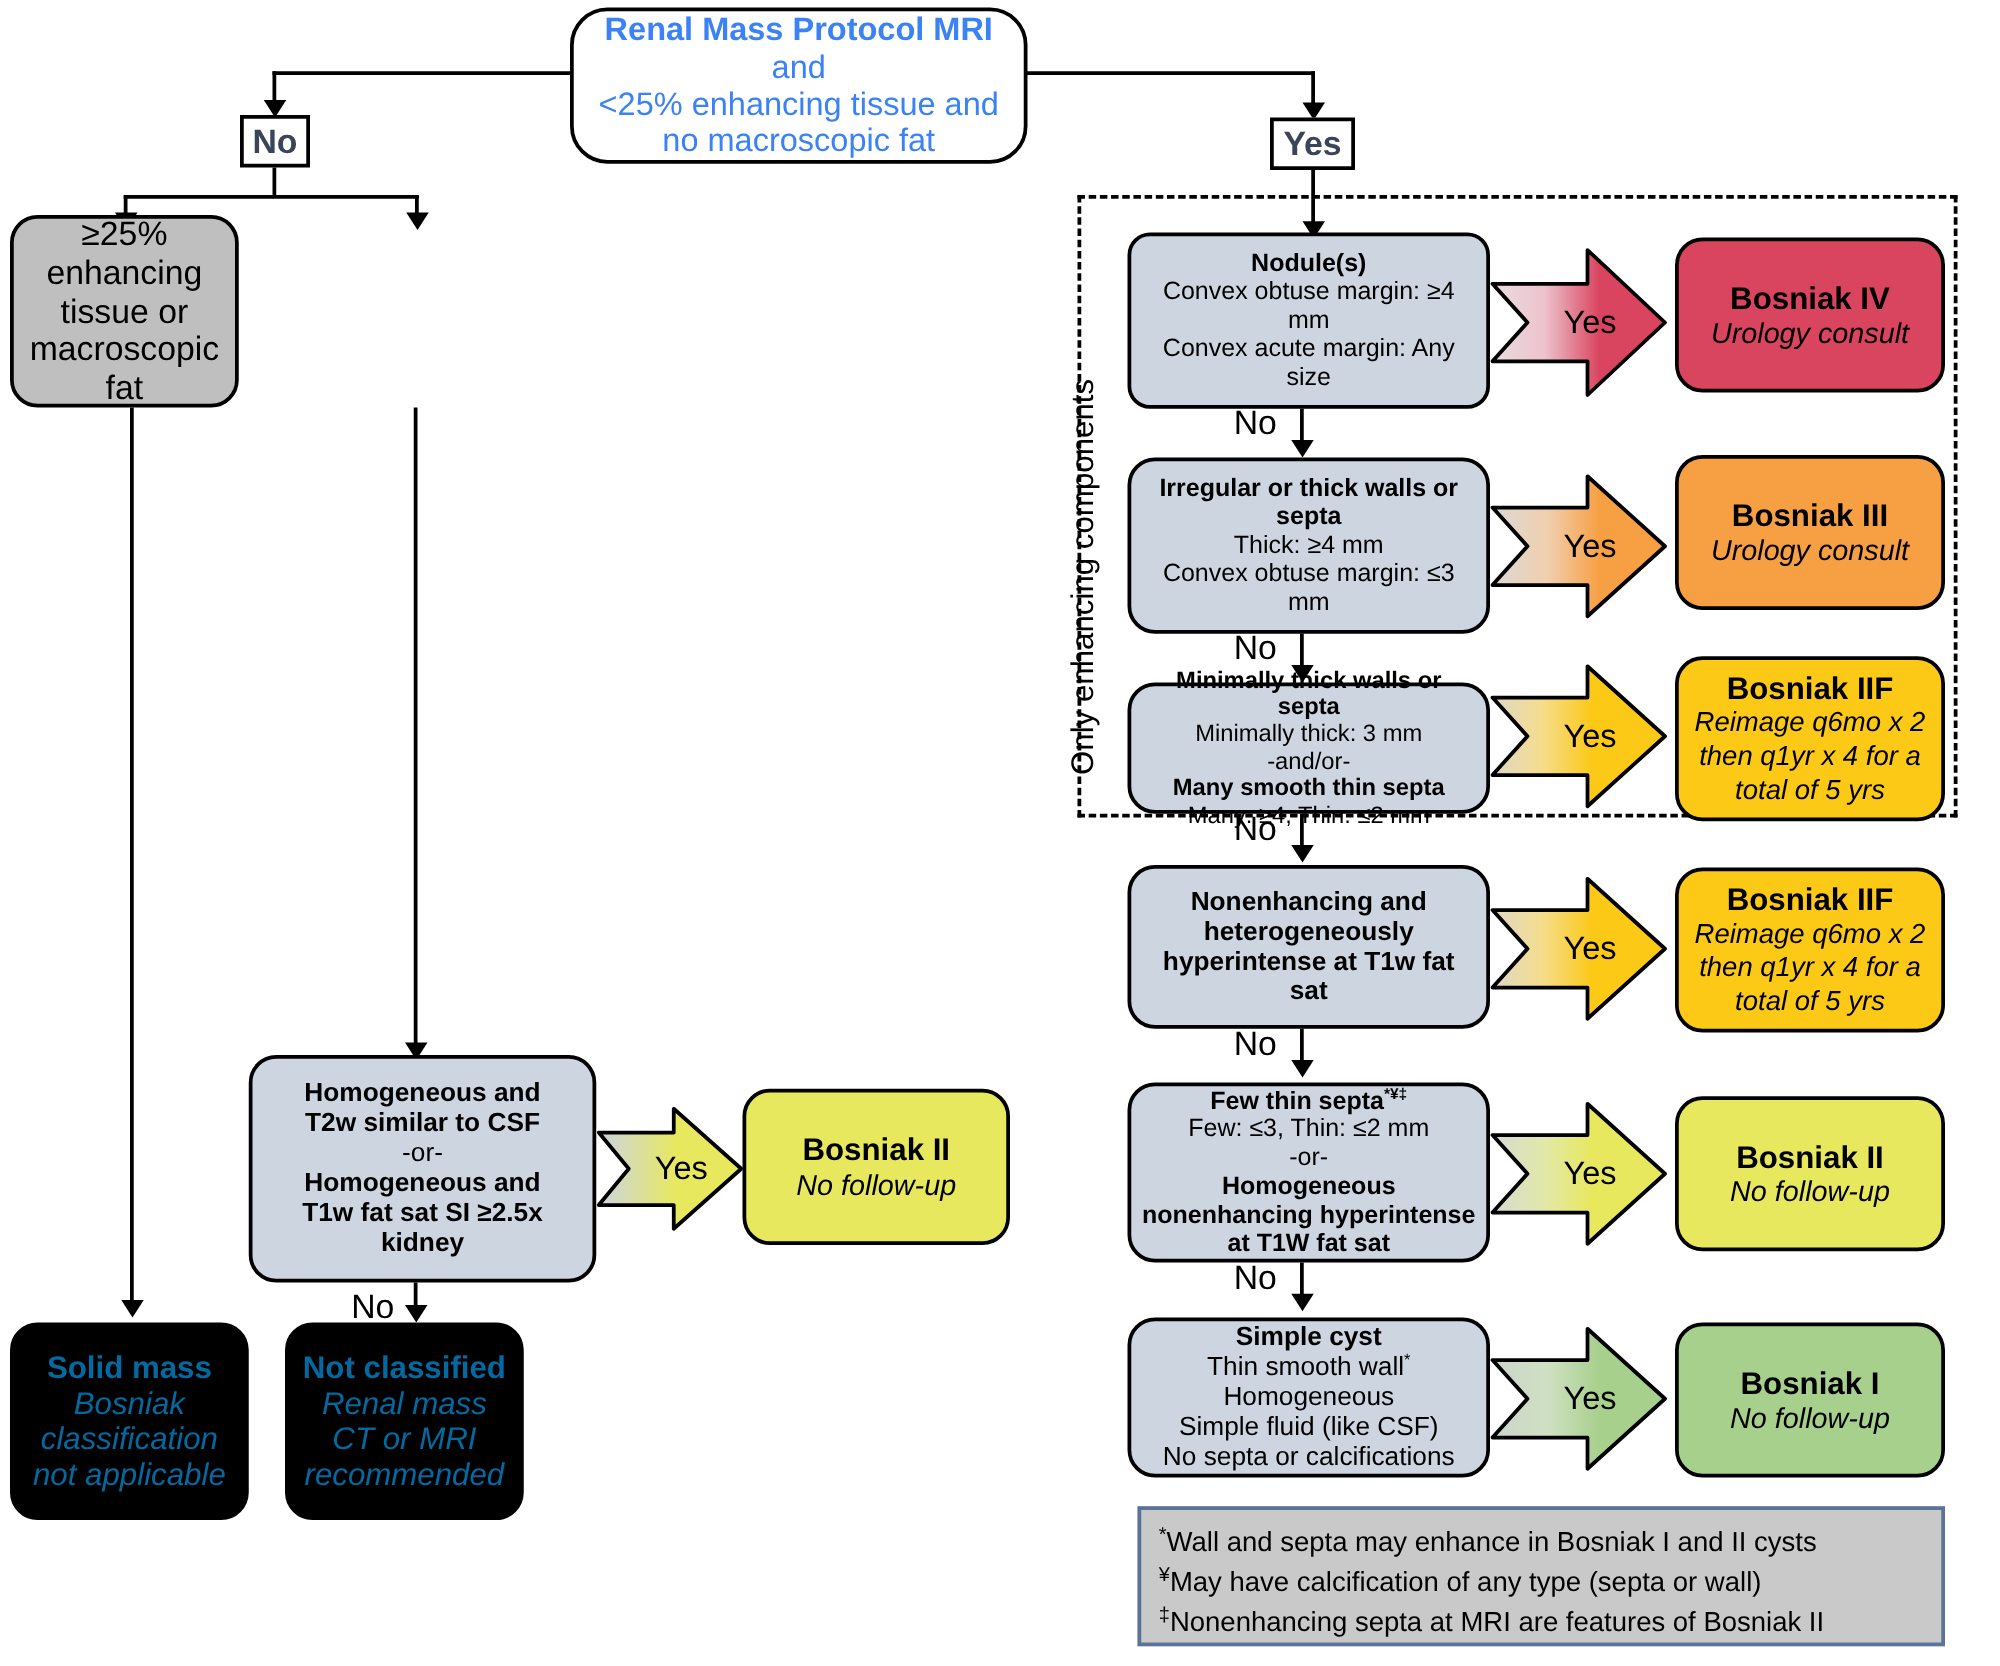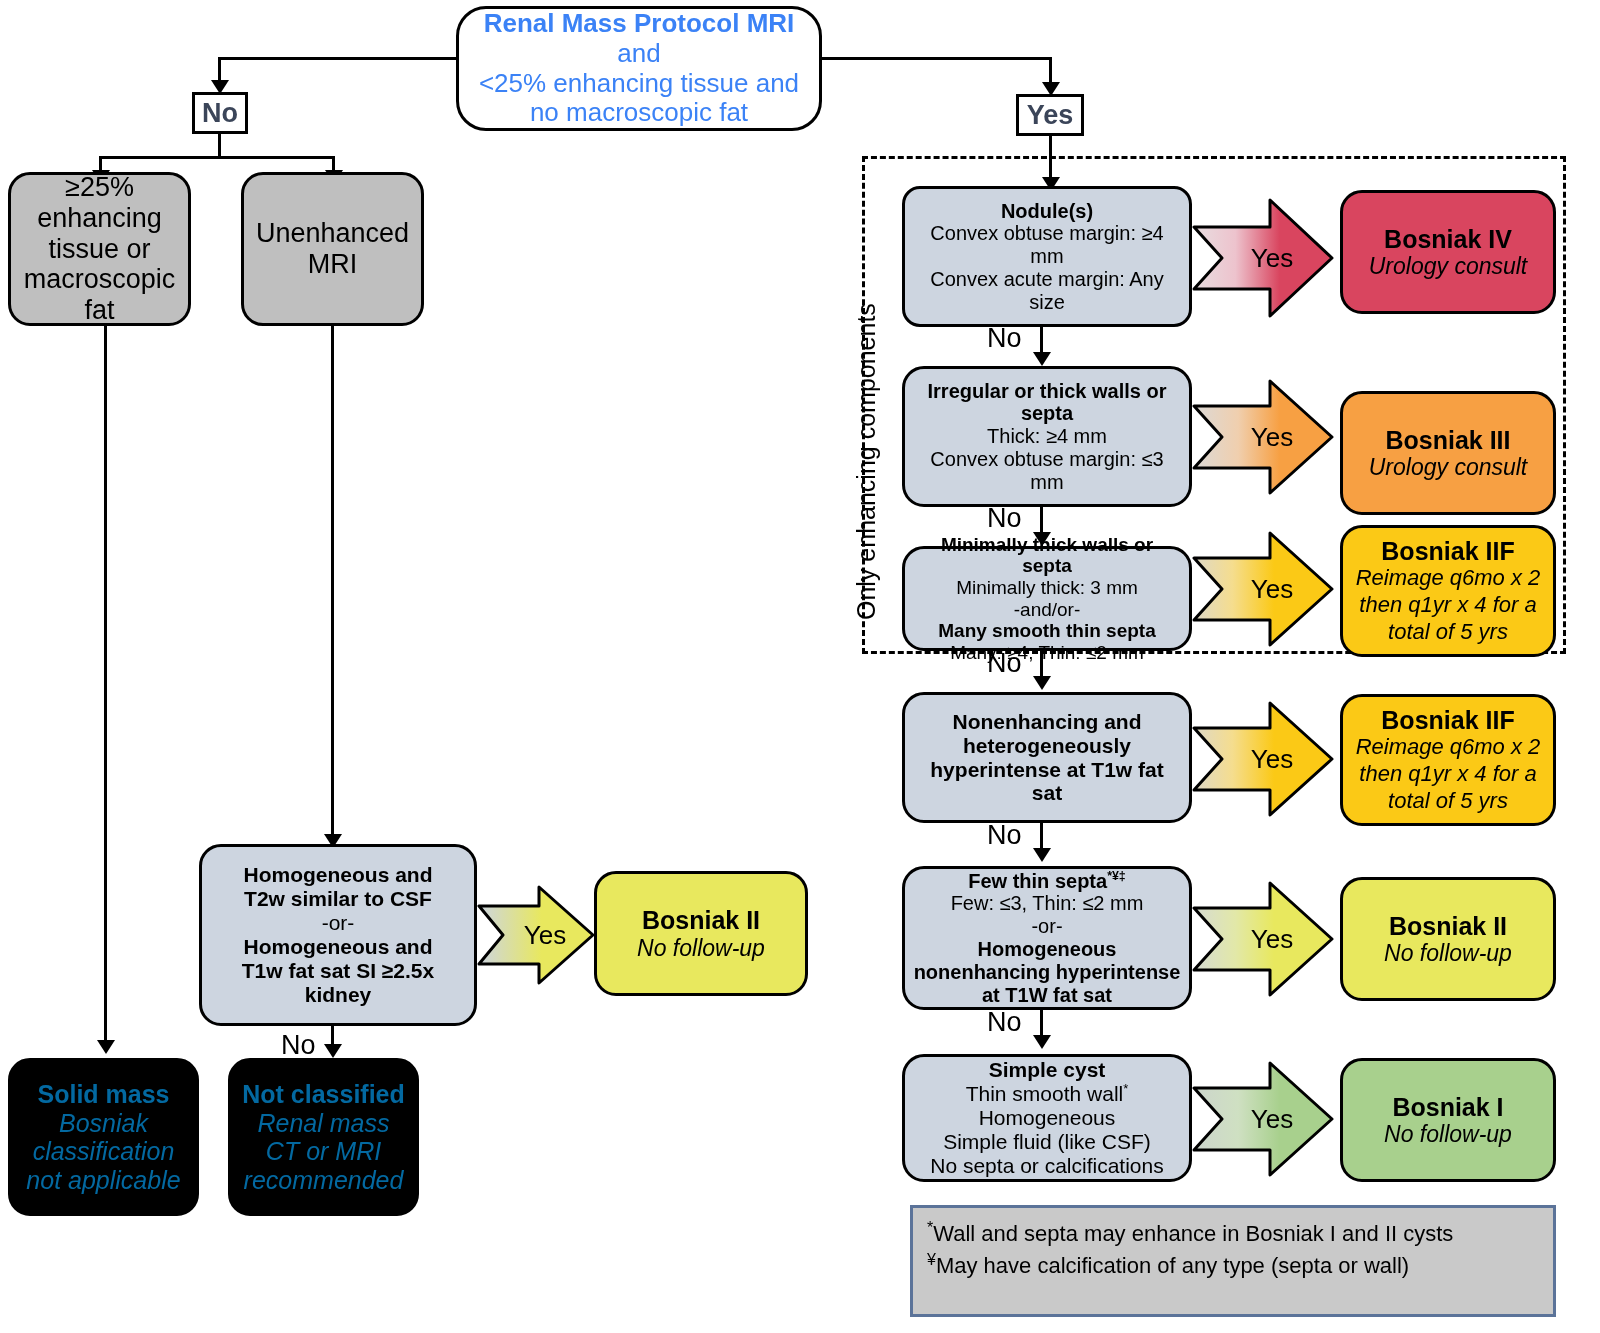--- a/index.html
+++ b/index.html
@@ -97,24 +97,20 @@
   <div class="arrowhead" style="left:1042px;top:177px;"></div>
 
   <div class="node rounded gray" style="left:8px;top:172px;width:183px;height:154px;">
     <div>≥25%</div>
     <div>enhancing</div>
     <div>tissue or</div>
     <div>macroscopic</div>
     <div>fat</div>
   </div>
 
-  <div class="node rounded gray" style="left:241px;top:172px;width:183px;height:154px;">
-    <div>Unenhanced</div>
-    <div>MRI</div>
-  </div>
 
   <div class="ln vln" style="left:104px;top:326px;height:722px;"></div>
   <div class="arrowhead" style="left:97px;top:1040px;"></div>
 
   <div class="ln vln" style="left:331px;top:326px;height:516px;"></div>
   <div class="arrowhead" style="left:324px;top:834px;"></div>
 
   <div class="node rounded blue" style="left:199px;top:844px;width:278px;height:182px;font-size:21px;">
     <div style="font-weight:bold;">Homogeneous and</div>
     <div style="font-weight:bold;">T2w similar to CSF</div>
@@ -211,21 +207,21 @@
           <stop offset="32%" stop-color="#f0cfae"></stop>
           <stop offset="62%" stop-color="#f7a043"></stop>
           <stop offset="100%" stop-color="#f7a043"></stop>
         </linearGradient>
       </defs>
       <path d="M2,28 L78,28 L78,3 L140,59 L78,115 L78,90 L2,90 L30,59 Z" fill="url(#gradO)" stroke="#000" stroke-width="3" stroke-linejoin="round"></path>
     </svg>
     <div class="atext">Yes</div>
   </div>
 
-  <div class="node rounded res" style="left:1340px;top:391px;width:216px;height:124px;background:#f7a043;">
+  <div class="node rounded res" style="left:1340px;top:364px;width:216px;height:124px;background:#f7a043;">
     <div class="t1">Bosniak III</div>
     <div class="t2">Urology consult</div>
   </div>
 
   <div class="ln vln" style="left:1040px;top:507px;height:33px;"></div>
   <div class="arrowhead" style="left:1033px;top:532px;"></div>
   <div class="lbl" style="left:987px;top:503px;">No</div>
 
   <div class="node rounded blue" style="left:902px;top:546px;width:290px;height:105px;font-size:19px;">
     <div style="font-weight:bold;">Minimally thick walls or</div>
@@ -344,15 +340,16 @@
   </div>
 
   <div class="node rounded res" style="left:1340px;top:1058px;width:216px;height:124px;background:#a8d08d;">
     <div class="t1">Bosniak I</div>
     <div class="t2">No follow-up</div>
   </div>
 
   <div class="footnote" style="left:910px;top:1205px;width:646px;height:112px;">
     <div><sup>*</sup><span>Wall and septa may enhance in Bosniak I and II cysts</span></div>
     <div><sup>¥</sup><span>May have calcification of any type (septa or wall)</span></div>
+    <div><sup>‡</sup><span>Nonenhancing septa at MRI are features of Bosniak II</span></div>
   </div>
 
 </div>
 
 </body></html>

